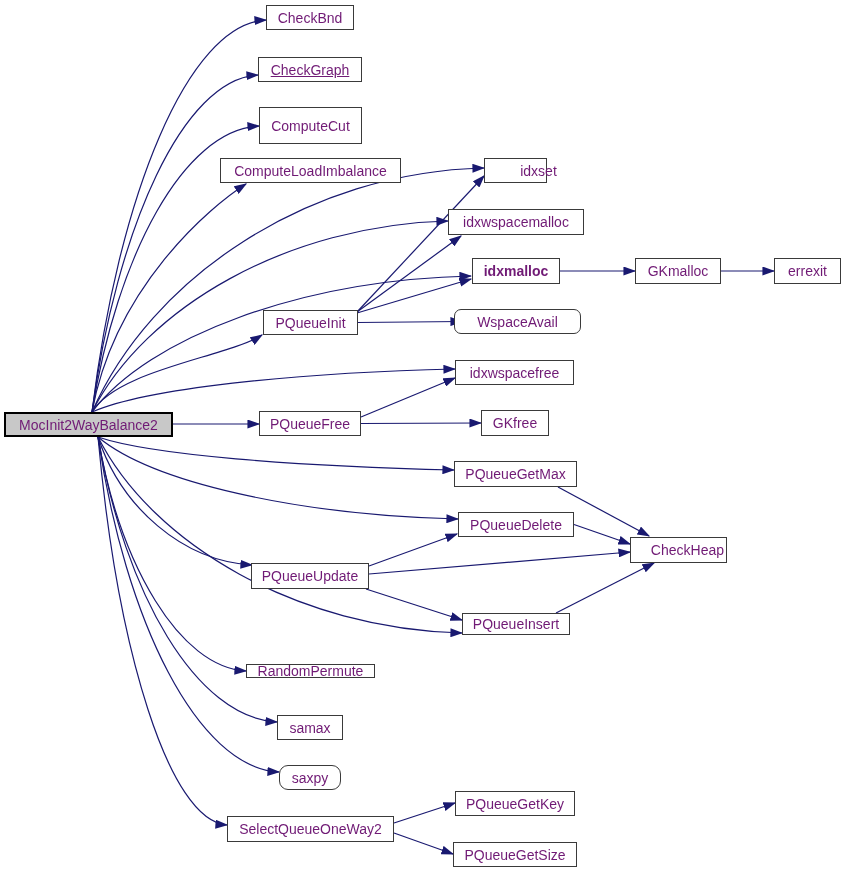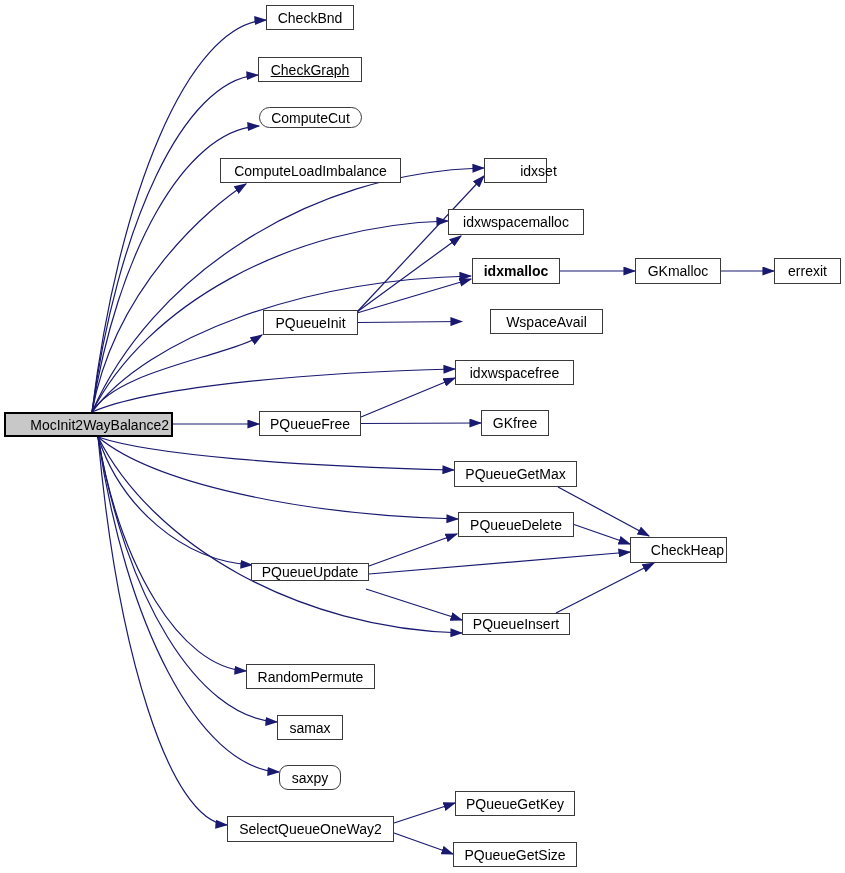--- a/index.html
+++ b/index.html
@@ -18,21 +18,21 @@
   }
   .node {
     position: absolute;
     box-sizing: border-box;
     background: #ffffff;
     border: 1.4px solid #3a3a3a;
     display: flex;
     align-items: center;
     justify-content: center;
     font-size: 14px;
-    color: #000000;
+    color: #701a75;
     white-space: nowrap;
     cursor: pointer;
   }
   .node.main {
     background: #c8c8c8;
     border: 2px solid #000000;
     cursor: default;
   }
   .lbl { display: inline-block; line-height: 1; padding: 0 2px; }
 </style>
@@ -75,30 +75,30 @@
       <path d="M558,487 L649,536" fill="none" stroke="#191970" stroke-width="1.2" marker-end="url(#arrow)"></path>
       <path d="M574,524.5 L630,544" fill="none" stroke="#191970" stroke-width="1.2" marker-end="url(#arrow)"></path>
       <path d="M369,566 L457,534" fill="none" stroke="#191970" stroke-width="1.2" marker-end="url(#arrow)"></path>
       <path d="M369,574 L630,552" fill="none" stroke="#191970" stroke-width="1.2" marker-end="url(#arrow)"></path>
       <path d="M366,589 L462,620" fill="none" stroke="#191970" stroke-width="1.2" marker-end="url(#arrow)"></path>
       <path d="M556,613 L654,563" fill="none" stroke="#191970" stroke-width="1.2" marker-end="url(#arrow)"></path>
       <path d="M394,823 L455,803" fill="none" stroke="#191970" stroke-width="1.2" marker-end="url(#arrow)"></path>
       <path d="M394,833 L453,854" fill="none" stroke="#191970" stroke-width="1.2" marker-end="url(#arrow)"></path>
     </svg>
 
-  <div class="node main" style="left: 4px; top: 412px; width: 169px; height: 25px; justify-content: flex-end;">
+  <div class="node main" style="left: 4px; top: 412px; width: 169px; height: 25px;">
       <span class="lbl">MocInit2WayBalance2</span>
     </div>
   <div class="node" style="left: 266px; top: 5px; width: 88px; height: 25px;">
       <span class="lbl">CheckBnd</span>
     </div>
   <div class="node" style="left: 258px; top: 57px; width: 104px; height: 25px; text-decoration: underline;">
       <span class="lbl">CheckGraph</span>
     </div>
-  <div class="node" style="left: 259px; top: 107px; width: 103px; height: 21px; border-radius: 12px;">
+  <div class="node" style="left: 259px; top: 107px; width: 103px; height: 37px;">
       <span class="lbl">ComputeCut</span>
     </div>
   <div class="node" style="left: 220px; top: 158px; width: 181px; height: 25px;">
       <span class="lbl">ComputeLoadImbalance</span>
     </div>
   <div class="node" style="left: 484px; top: 158px; width: 63px; height: 25px; padding-left: 46px;">
       <span class="lbl">idxset</span>
     </div>
   <div class="node" style="left: 448px; top: 209px; width: 136px; height: 26px;">
       <span class="lbl">idxwspacemalloc</span>
@@ -108,48 +108,48 @@
     </div>
   <div class="node" style="left: 635px; top: 258px; width: 86px; height: 26px;">
       <span class="lbl">GKmalloc</span>
     </div>
   <div class="node" style="left: 774px; top: 258px; width: 67px; height: 26px;">
       <span class="lbl">errexit</span>
     </div>
   <div class="node" style="left: 263px; top: 310px; width: 95px; height: 25px;">
       <span class="lbl">PQueueInit</span>
     </div>
-  <div class="node" style="left: 490px; top: 309px; width: 113px; height: 25px;">
+  <div class="node" style="left: 454px; top: 309px; width: 127px; height: 25px; border-radius: 7px;">
       <span class="lbl">WspaceAvail</span>
     </div>
   <div class="node" style="left: 455px; top: 360px; width: 119px; height: 25px;">
       <span class="lbl">idxwspacefree</span>
     </div>
   <div class="node" style="left: 259px; top: 411px; width: 102px; height: 25px;">
       <span class="lbl">PQueueFree</span>
     </div>
   <div class="node" style="left: 481px; top: 410px; width: 68px; height: 26px;">
       <span class="lbl">GKfree</span>
     </div>
   <div class="node" style="left: 454px; top: 461px; width: 123px; height: 26px;">
       <span class="lbl">PQueueGetMax</span>
     </div>
   <div class="node" style="left: 458px; top: 512px; width: 116px; height: 25px;">
       <span class="lbl">PQueueDelete</span>
     </div>
   <div class="node" style="left: 630px; top: 537px; width: 97px; height: 26px; justify-content: flex-end;">
       <span class="lbl">CheckHeap</span>
     </div>
-  <div class="node" style="left: 251px; top: 563px; width: 118px; height: 18px;">
+  <div class="node" style="left: 251px; top: 563px; width: 118px; height: 26px;">
       <span class="lbl">PQueueUpdate</span>
     </div>
   <div class="node" style="left: 462px; top: 613px; width: 108px; height: 22px;">
       <span class="lbl">PQueueInsert</span>
     </div>
-  <div class="node" style="left: 246px; top: 664px; width: 129px; height: 25px;">
+  <div class="node" style="left: 246px; top: 664px; width: 129px; height: 14px;">
       <span class="lbl">RandomPermute</span>
     </div>
   <div class="node" style="left: 277px; top: 715px; width: 66px; height: 25px;">
       <span class="lbl">samax</span>
     </div>
   <div class="node" style="left: 279px; top: 765px; width: 62px; height: 25px; border-radius: 9px;">
       <span class="lbl">saxpy</span>
     </div>
   <div class="node" style="left: 227px; top: 816px; width: 167px; height: 26px;">
       <span class="lbl">SelectQueueOneWay2</span>

